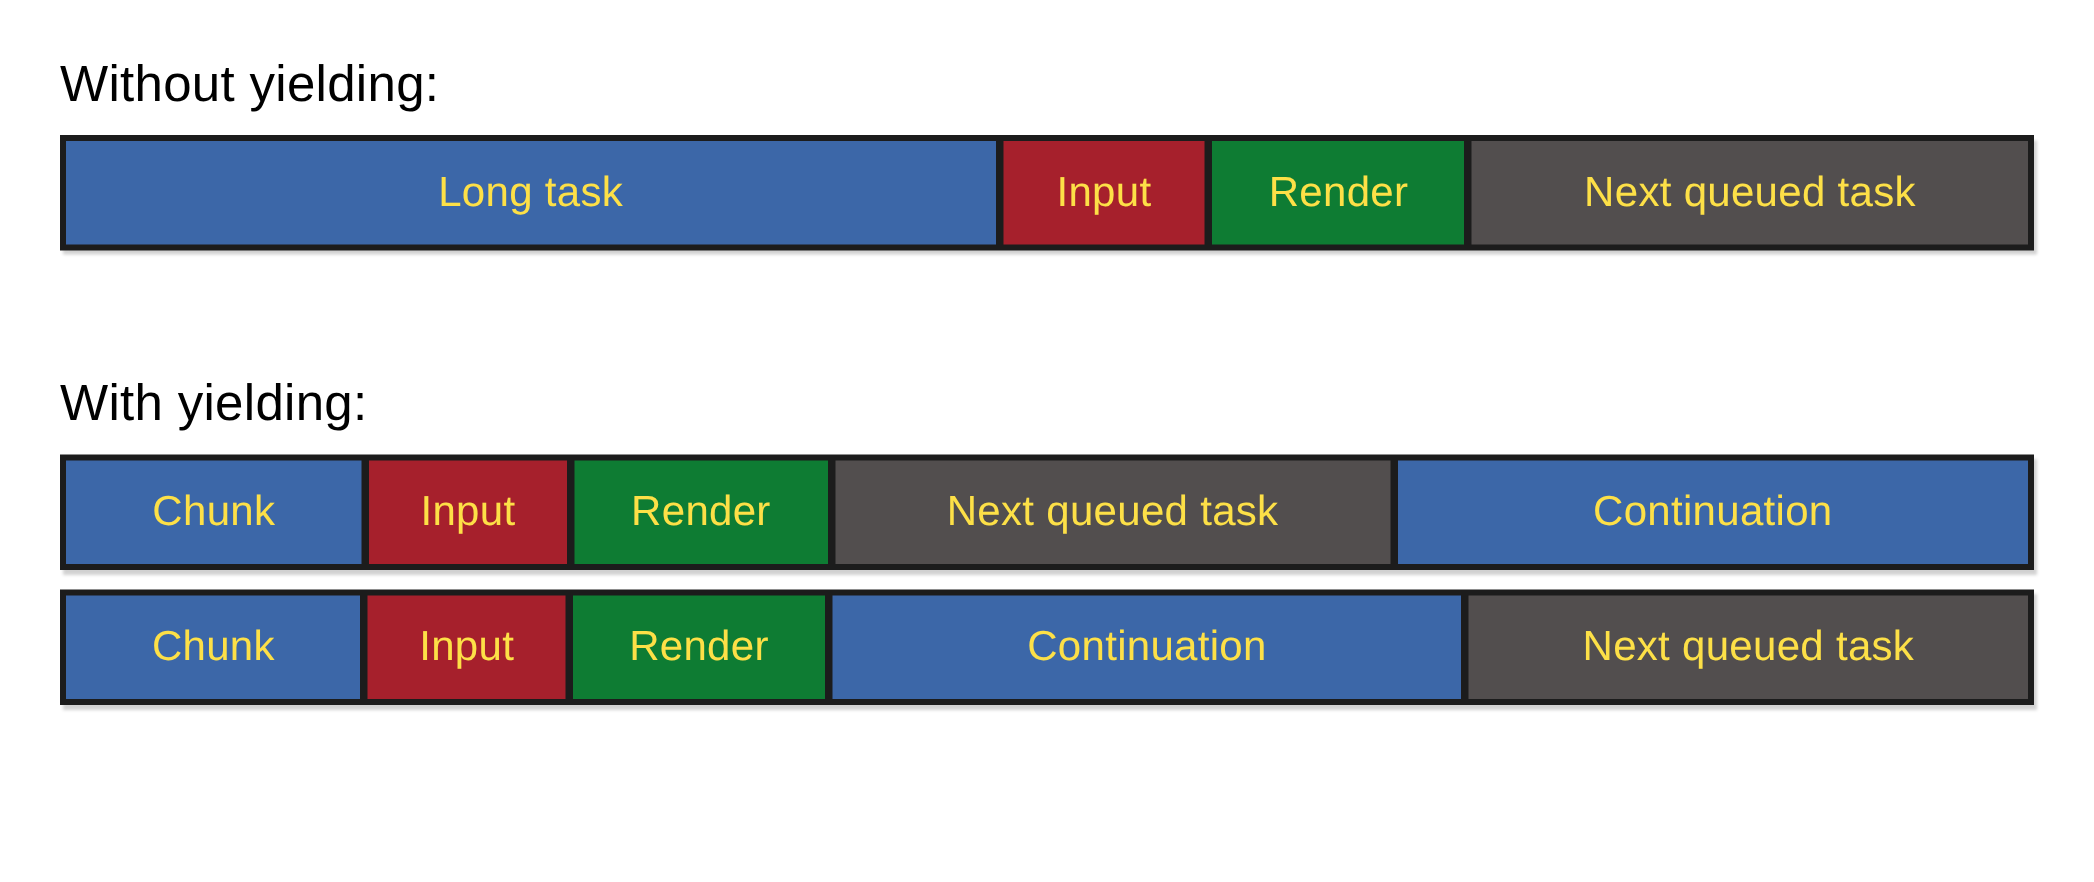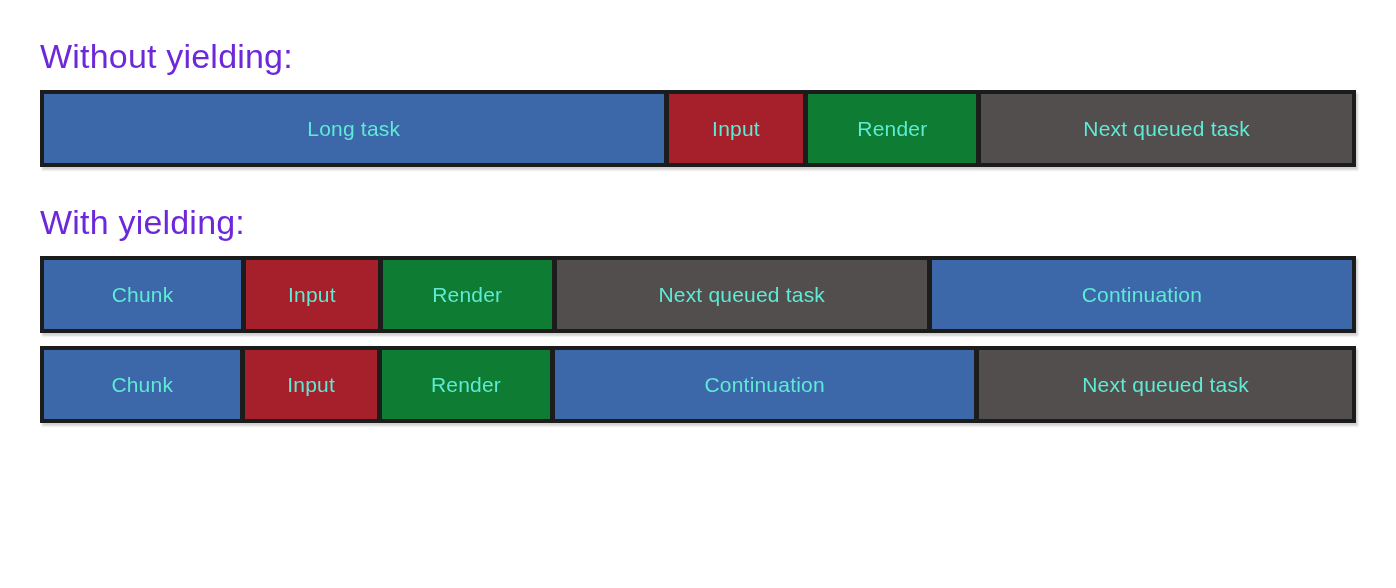--- a/index.html
+++ b/index.html
@@ -12,46 +12,46 @@
   }
   .diagram {
     width: 1396px;
     height: 588px;
     padding: 0 40px;
   }
   .row-label {
     font-size: 34px;
     line-height: 1.2;
     font-weight: 400;
-    color: #6d28d9;
+    color: #000000;
     letter-spacing: 0.2px;
   }
   .row-label.first { margin-top: 36px; }
-  .row-label.later { margin-top: 35px; }
+  .row-label.later { margin-top: 82px; }
   .bar {
     margin-top: 13px;
     height: 77px;
     width: 100%;
     display: flex;
     background: #1c1c1c;
     padding: 4px;
     gap: 5px;
     box-shadow: 2px 3px 2px rgba(0,0,0,0.18);
   }
   .seg {
     flex-basis: 0;
     flex-shrink: 1;
     display: flex;
     align-items: center;
     justify-content: center;
     overflow: hidden;
   }
   .seg span {
-    color: #5eead4;
-    font-size: 21px;
+    color: #fde047;
+    font-size: 28px;
     line-height: 1;
     letter-spacing: 0.2px;
     white-space: nowrap;
   }
 </style>
 </head>
 <body>
 
 <div class="diagram">
 

